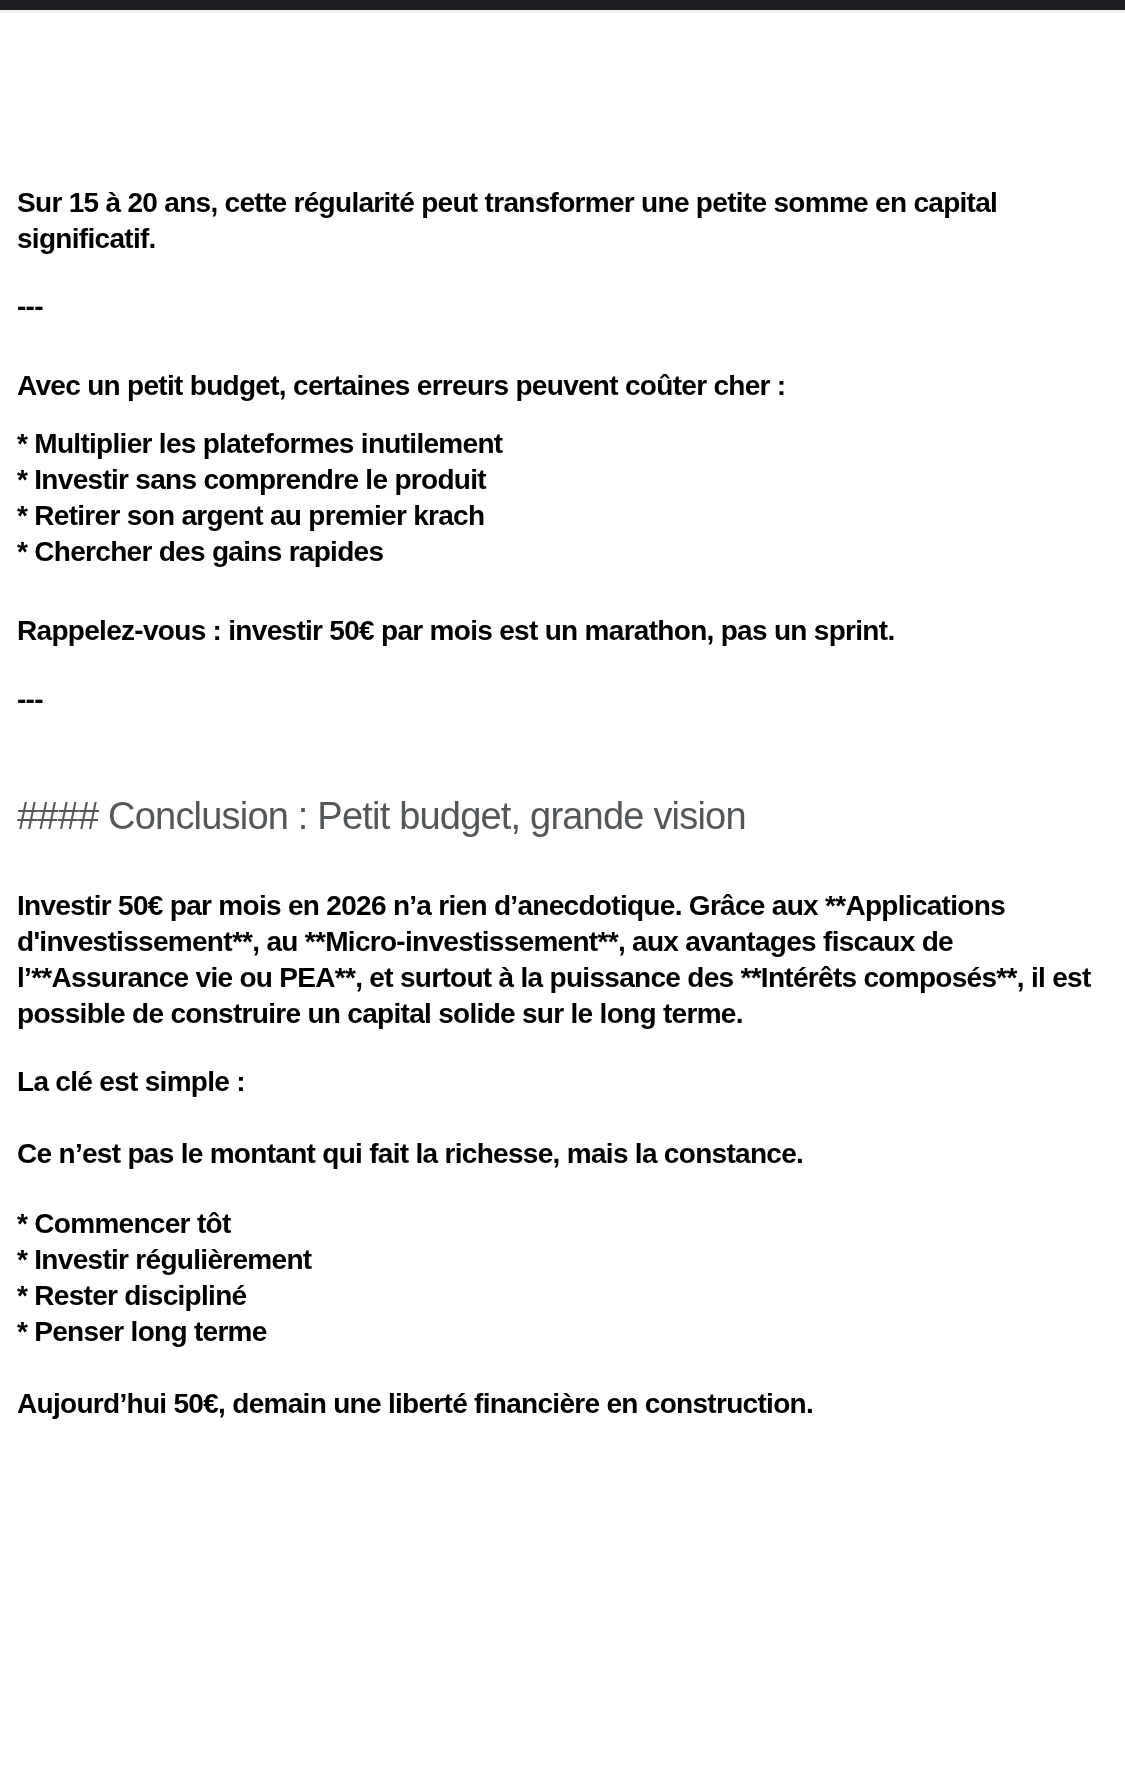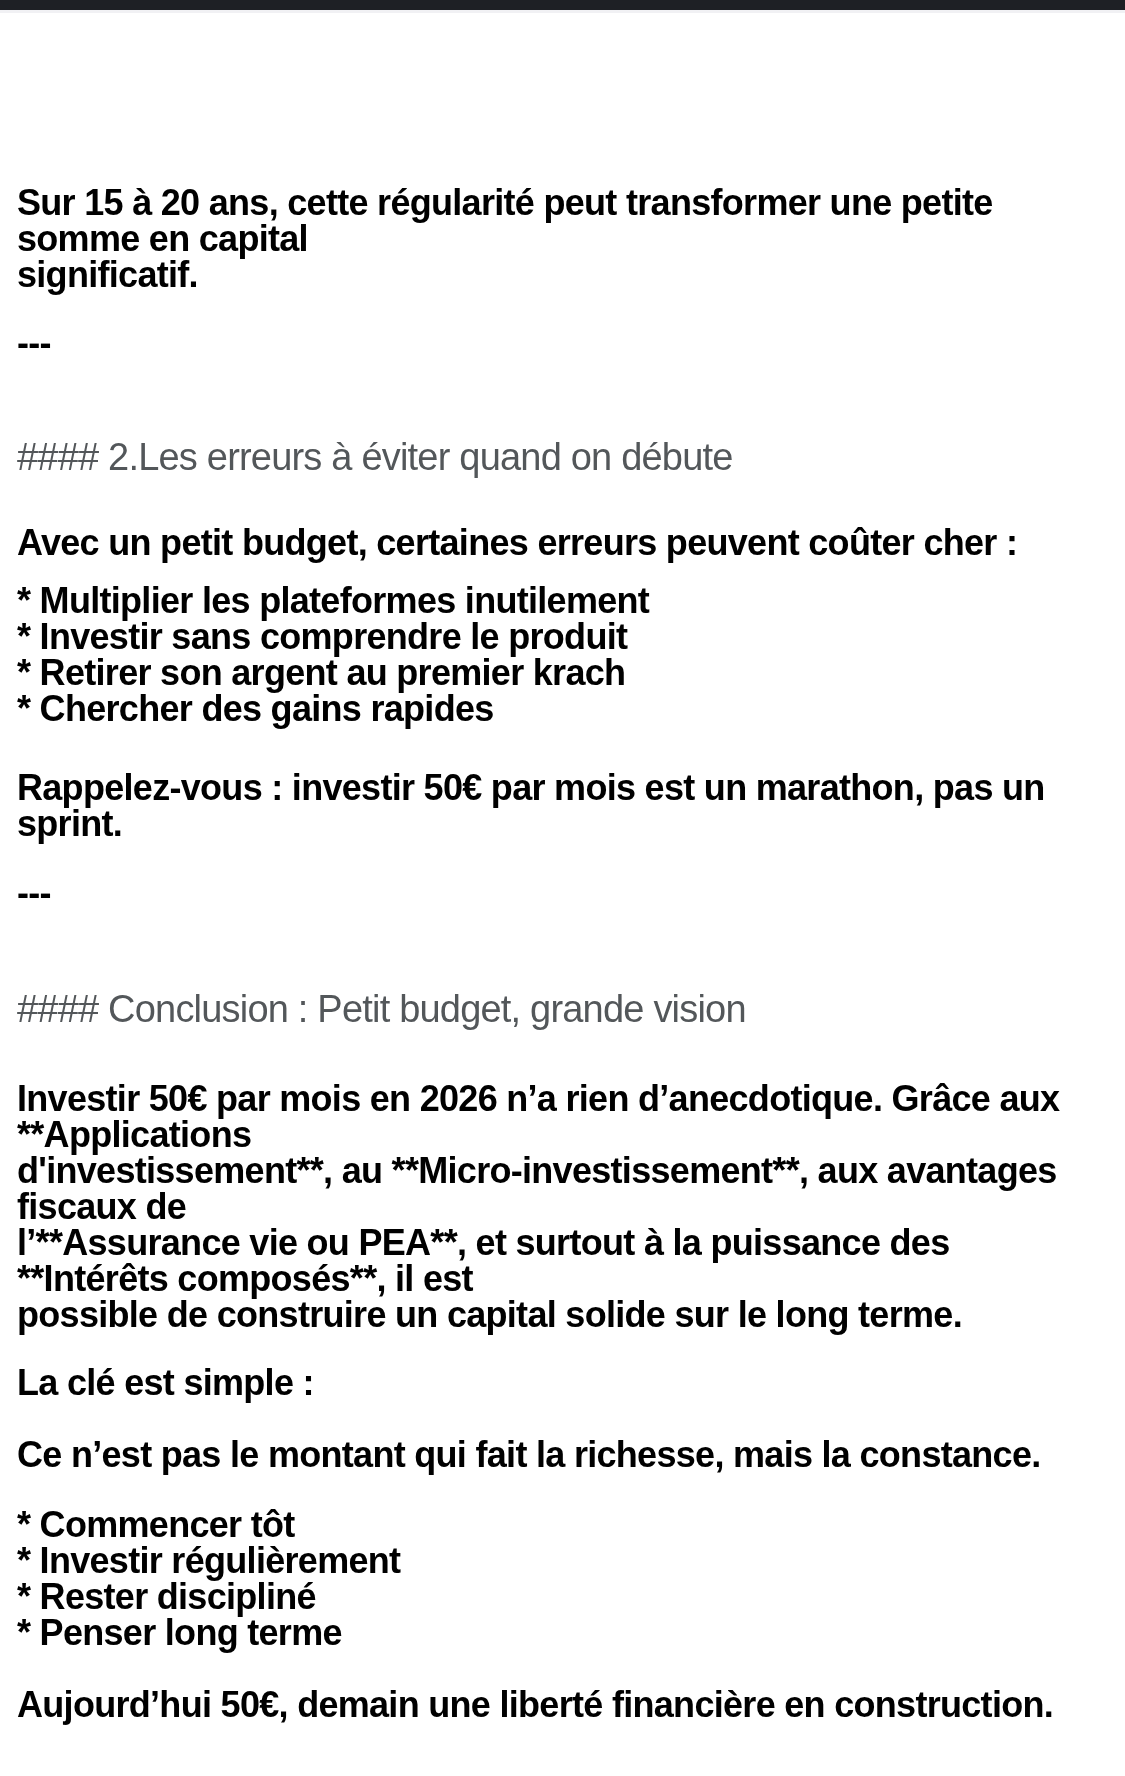--- a/index.html
+++ b/index.html
@@ -21,21 +21,21 @@
     height: 3px;
     background: #f1f1f4;
   }
   .doc {
     padding: 0 17px;
   }
   .block {
     white-space: pre-line;
   }
   .para {
-    font-size: 36px;
+    font-size: 28px;
     line-height: 36px;
     font-weight: 700;
     color: #000000;
     letter-spacing: -0.7px;
   }
   .heading {
     font-size: 38px;
     line-height: 50px;
     font-weight: 400;
     color: #53575a;
@@ -59,21 +59,20 @@
 <div class="status-bar"></div>
 <div class="toolbar-strip"></div>
 
 <div class="doc">
 
   <div class="block para mt-first">Sur 15 à 20 ans, cette régularité peut transformer une petite somme en capital
 significatif.</div>
 
   <div class="block para mt-32">---</div>
 
-  <div class="block heading mt-71">#### 2.Les erreurs à éviter quand on débute</div>
 
   <div class="block para mt-51">Avec un petit budget, certaines erreurs peuvent coûter cher :</div>
 
   <div class="block para mt-29">* Multiplier les plateformes inutilement
 * Investir sans comprendre le produit
 * Retirer son argent au premier krach
 * Chercher des gains rapides</div>
 
   <div class="block para mt-43">Rappelez-vous : investir 50€ par mois est un marathon, pas un sprint.</div>
 

